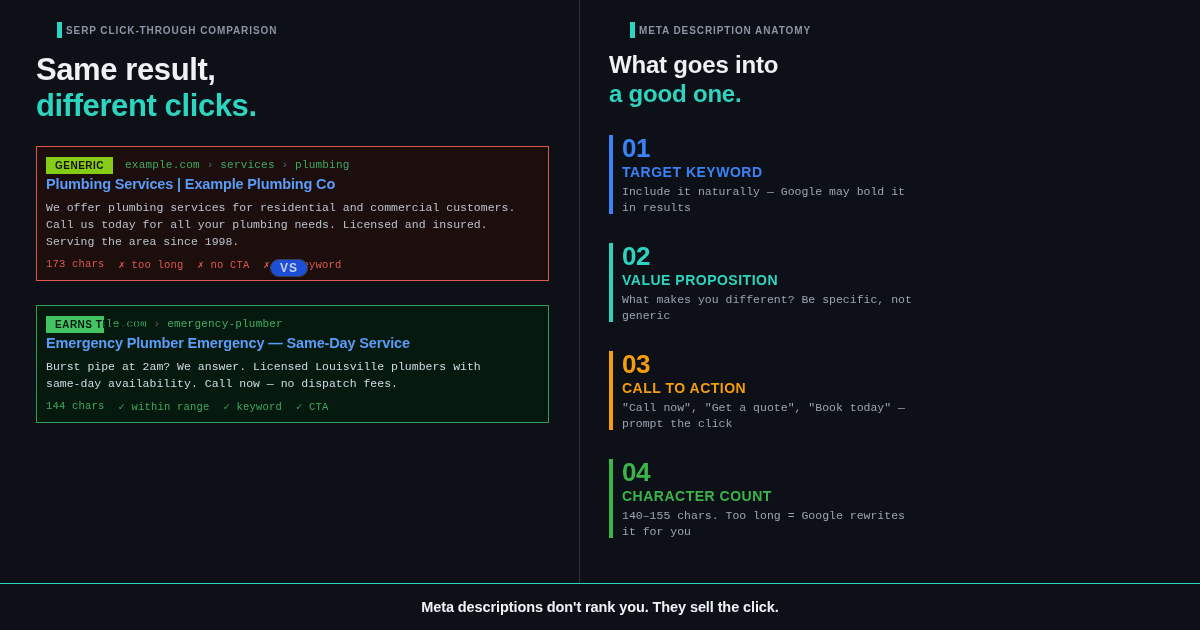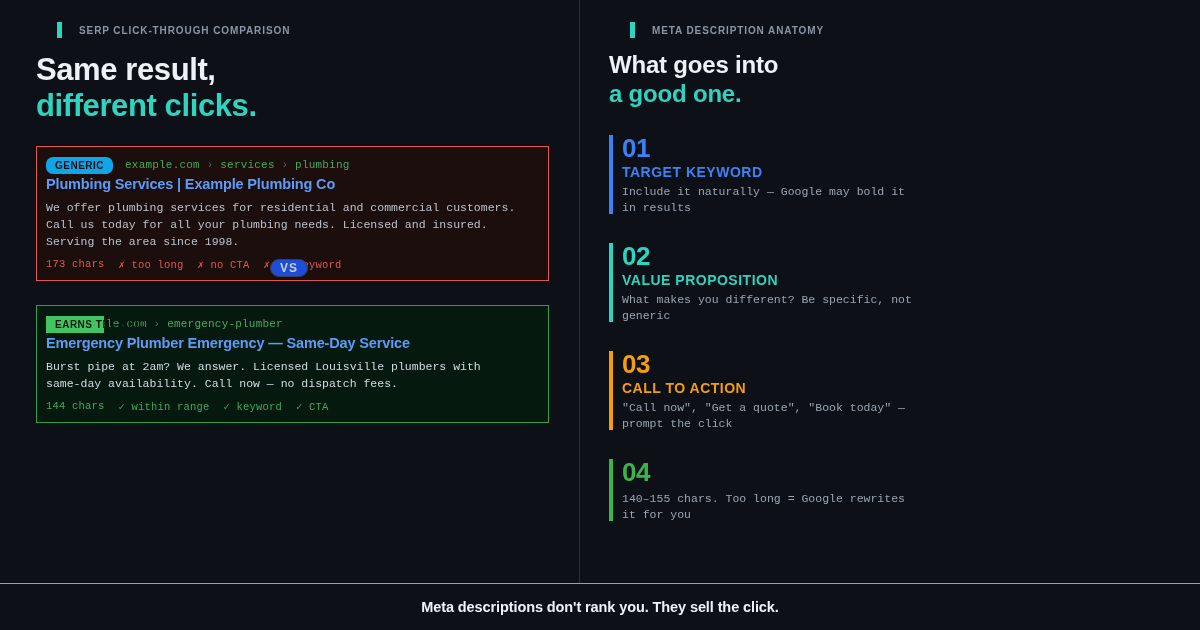--- a/index.html
+++ b/index.html
@@ -41,21 +41,21 @@
 
   .col-right {
     flex: 1;
     padding: 22px 40px 0 29px;
   }
 
   
   .eyebrow {
     display: flex;
     align-items: center;
-    gap: 17px;
+    gap: 4px;
     height: 16px;
     padding-left: 21px;
   }
   .eyebrow-bar {
     width: 5px;
     height: 16px;
     background: #2dd4bf;
     flex: 0 0 5px;
   }
   .eyebrow-text {
@@ -120,21 +120,21 @@
     font-size: 10px;
     font-weight: bold;
     letter-spacing: 0.5px;
     color: #1a0f0e;
     padding: 3px 9px;
     line-height: 11px;
     white-space: nowrap;
     position: relative;
     z-index: 2;
   }
-  .badge.bad  { background: #0ea5e9; border-radius: 7px; }
+  .badge.bad  { background: #84cc16; }
   .badge.good {
     background: #43c463;
     color: #06190f;
     width: 58px;
     overflow: visible;
     padding: 3px 9px;
   }
 
   .serp-url {
     font-family: "Liberation Mono", monospace;
@@ -365,20 +365,21 @@
         <div class="anatomy-item">
           <div class="anatomy-bar" style="background:#f59e0b"></div>
           <div class="anatomy-num" style="color:#f59e0b">03</div>
           <div class="anatomy-label" style="color:#f59e0b">CALL TO ACTION</div>
           <div class="anatomy-desc">"Call now", "Get a quote", "Book today" — prompt the click</div>
         </div>
 
         <div class="anatomy-item">
           <div class="anatomy-bar" style="background:#3bb54a"></div>
           <div class="anatomy-num" style="color:#3bb54a">04</div>
+          <div class="anatomy-label" style="color:#3bb54a">CHARACTER COUNT</div>
           <div class="anatomy-desc">140–155 chars. Too long = Google rewrites it for you</div>
         </div>
 
       </div>
     </div>
   </div>
 
   <div class="footer-rule"></div>
   <div class="footer">
     <div class="footer-text">Meta descriptions don't rank you. They sell the click.</div>

